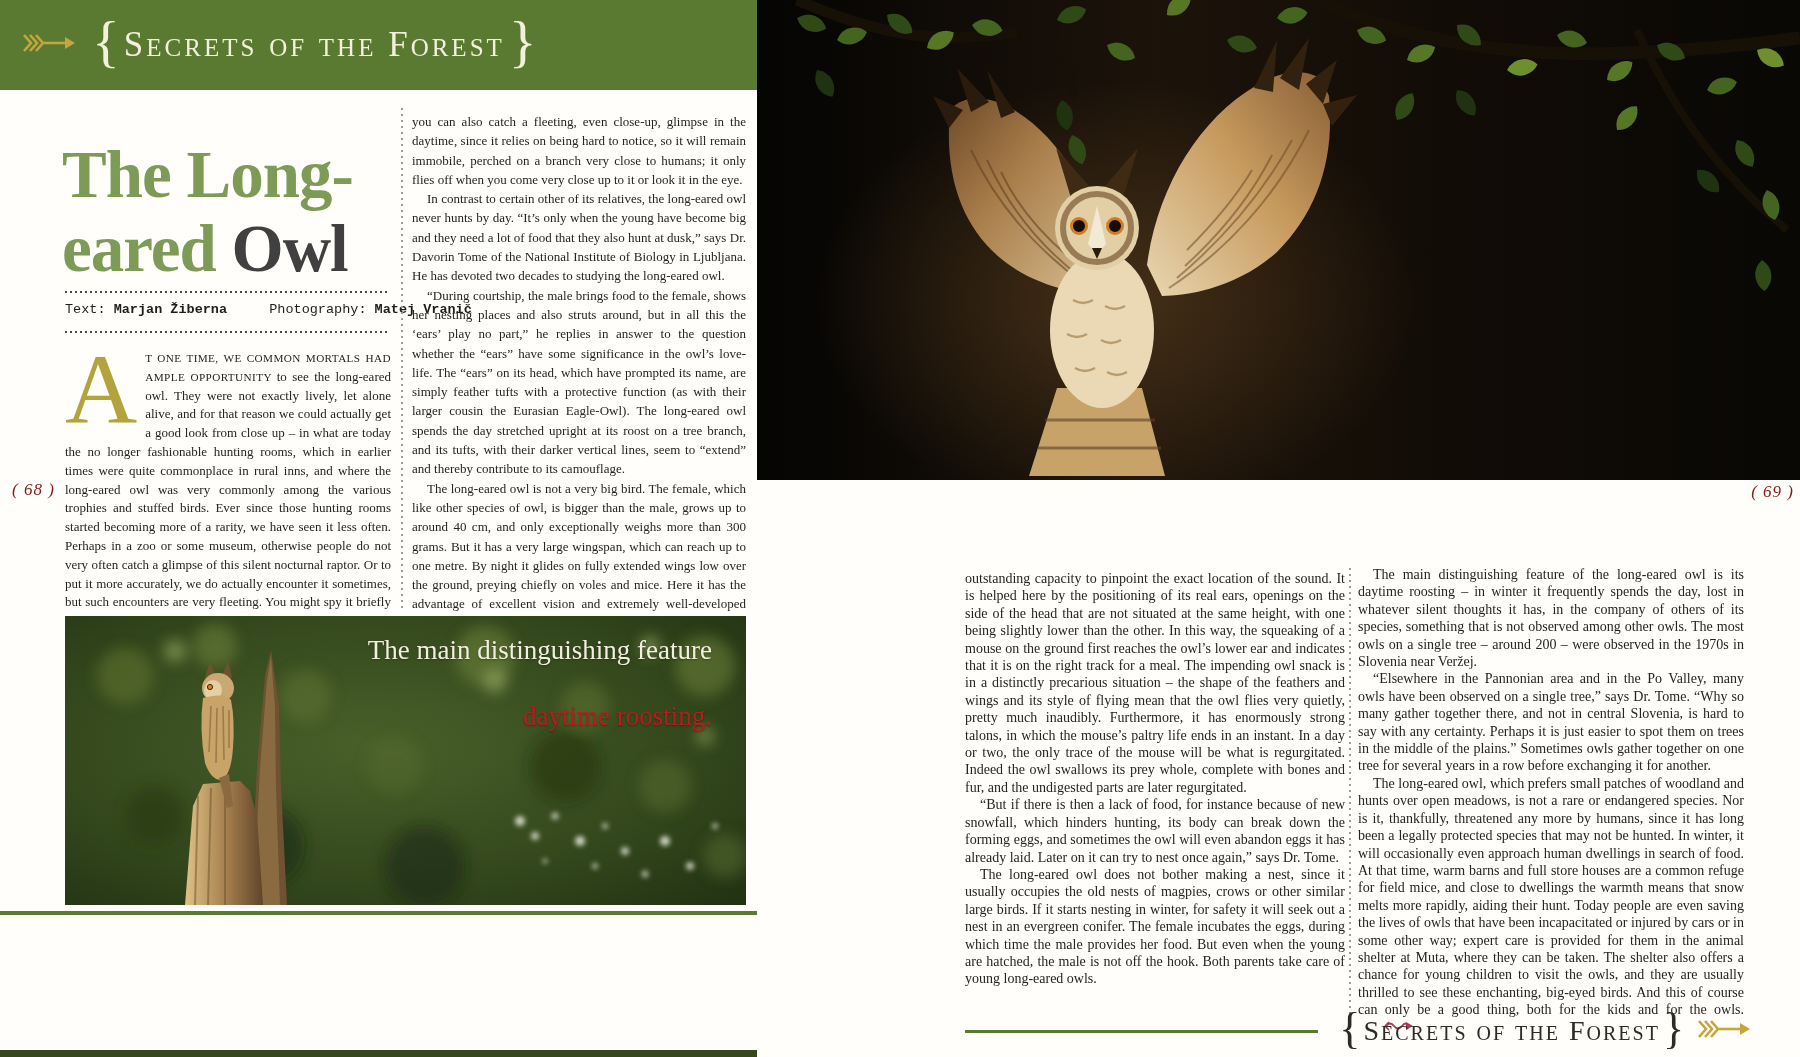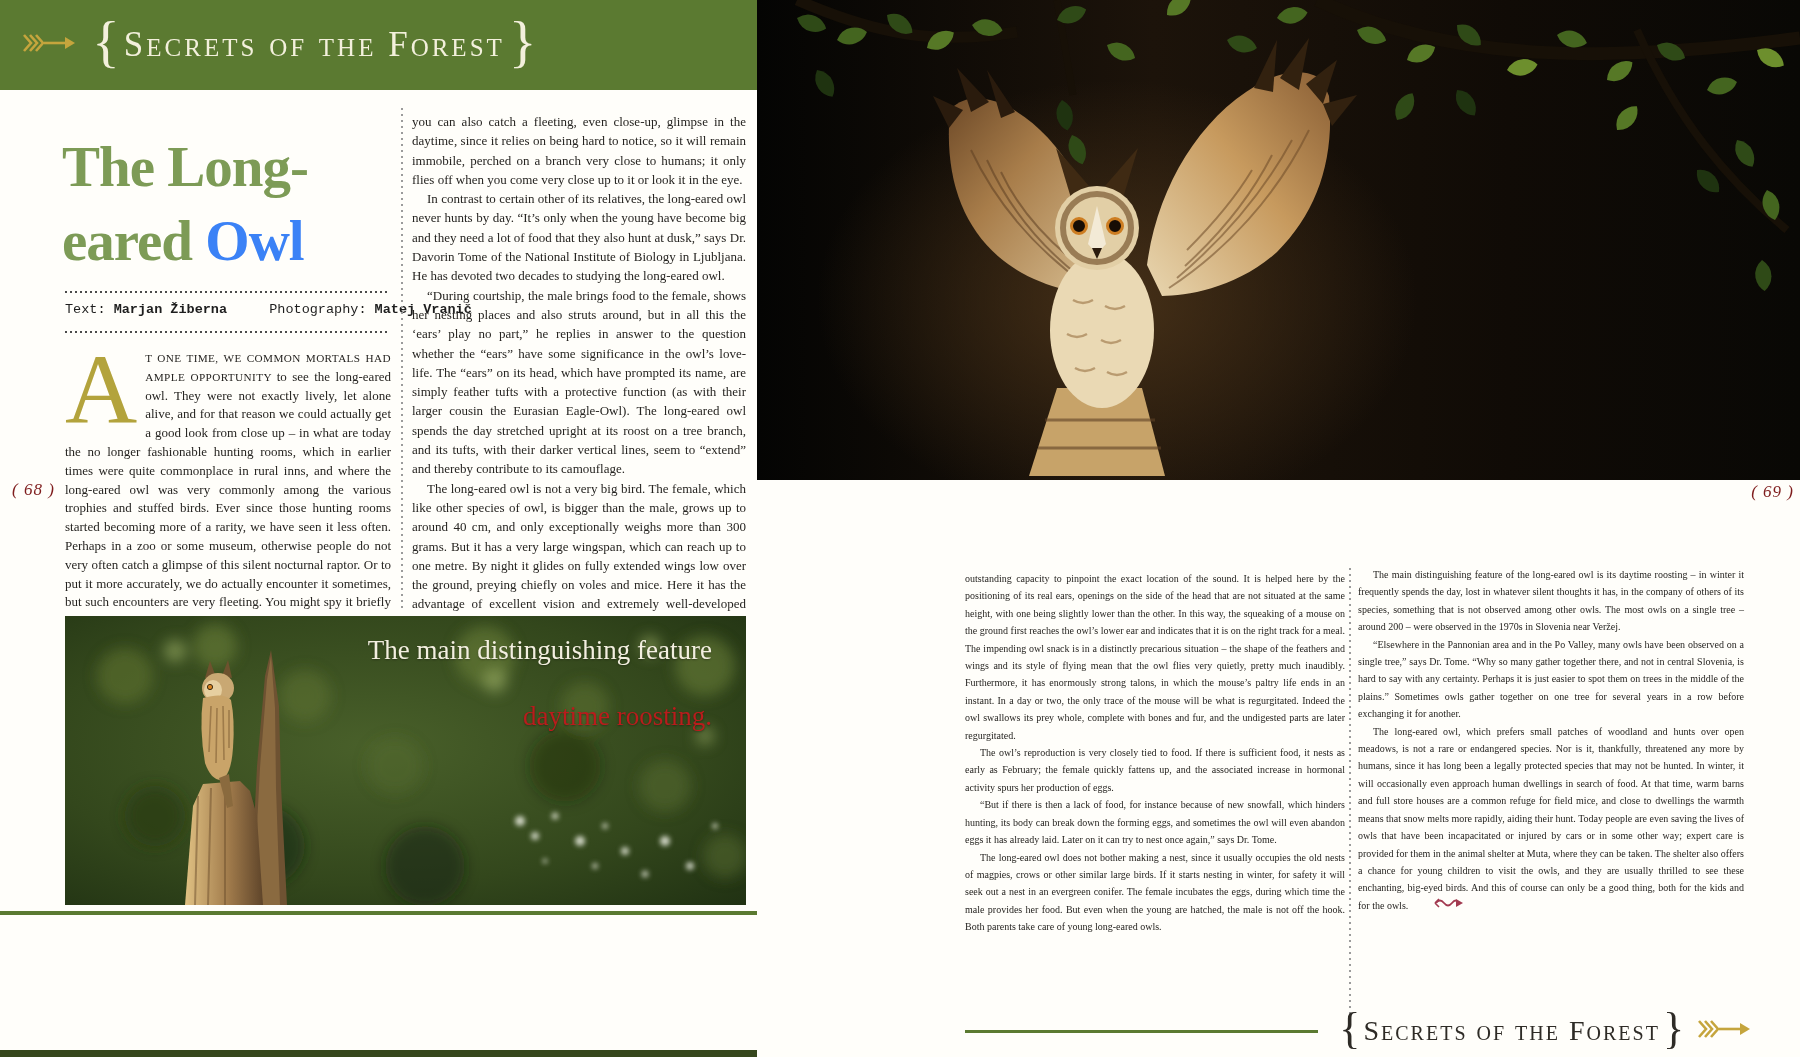--- a/index.html
+++ b/index.html
@@ -10,23 +10,23 @@
   .right-page{left:757px;width:1043px;}
 
   
   .banner{position:absolute;left:0;top:0;width:757px;height:90px;background:#5b7a31;
           display:flex;align-items:center;padding-left:22px;box-sizing:border-box;}
   .banner .brace{font-size:58px;line-height:0.9;color:#f3f0dc;font-weight:400;margin:0 4px;transform:translateY(-3px);}
   .banner-title{font-variant:small-caps;font-size:35px;letter-spacing:3px;color:#f3f0dc;}
   .arrow-icon{display:inline-block;margin-right:12px;}
 
   
-  .article-title{position:absolute;left:62px;top:92px;width:340px;line-height:74px;font-size:57px;letter-spacing:-1px;}
+  .article-title{position:absolute;left:62px;top:92px;width:340px;line-height:74px;font-size:67px;letter-spacing:-1px;}
   .t-light{color:#7d9b56;}
-  .t-dark{color:#3b82f6;}
+  .t-dark{color:#404040;}
   .dotted-rule{position:absolute;height:2px;
      background:repeating-linear-gradient(90deg,#4a4a4a 0 1.8px,transparent 1.8px 5px);}
   .rule-a{left:65px;top:291px;width:325px;}
   .rule-b{left:65px;top:331px;width:325px;}
   .byline{position:absolute;left:65px;top:302px;width:340px;font-family:Liberation Mono, monospace;
           font-size:13.5px;color:#1e1e1e;white-space:nowrap;}
   .byline b{font-weight:bold;}
   .byline .gap{display:inline-block;width:26px;}
 
   
@@ -35,21 +35,21 @@
   .bodycol p.ind{text-indent:15px;}
   .col1{left:65px;top:349px;width:326px;font-size:13px;line-height:18.8px;}
   .col2{left:412px;top:112px;width:334px;font-size:13px;line-height:19.3px;}
   .vsep{position:absolute;width:2px;
      background:repeating-linear-gradient(180deg,#9b9b9b 0 2px,transparent 2px 6px);}
   .vsep-left{left:401px;top:108px;height:500px;}
   .vsep-right{left:592px;top:568px;height:448px;}
   .dropcap{float:left;font-size:100px;line-height:74px;margin:4px 8px 0 0;color:#b3a33c;}
   .smallcaps{font-size:11.2px;letter-spacing:.4px;}
 
-  .rcol{font-size:10px;line-height:17.4px;}
+  .rcol{font-size:14px;line-height:17.4px;}
   .rcol1{left:208px;top:570px;width:380px;}
   .rcol2{left:601px;top:566px;width:386px;}
 
   
   .photo{position:absolute;overflow:hidden;}
   .left-photo{left:65px;top:616px;width:681px;height:289px;}
   .right-photo{left:0;top:0;width:1043px;height:480px;}
   .photo svg{display:block;}
   .overlay-quote{position:absolute;right:34px;top:18px;text-align:right;
       font-size:27px;line-height:33px;color:#f3efe0;text-shadow:0 1px 2px rgba(0,0,0,.35);}
@@ -330,21 +330,20 @@
           <circle cx="358" cy="226" r="7.5" fill="#170d05" stroke="#cd7d22" stroke-width="3"></circle>
           <path d="M335,248 L345,248 L340,259 Z" fill="#2a1a0c"></path>
         </g>
       </svg>
     </figure>
 
     <div class="page-num pn-right">( 69 )</div>
 
     <div class="bodycol rcol rcol1">
       <p>outstanding capacity to pinpoint the exact location of the sound. It is helped here by the positioning of its real ears, openings on the side of the head that are not situated at the same height, with one being slightly lower than the other. In this way, the squeaking of a mouse on the ground first reaches the owl’s lower ear and indicates that it is on the right track for a meal. The impending owl snack is in a distinctly precarious situation – the shape of the feathers and wings and its style of flying mean that the owl flies very quietly, pretty much inaudibly. Furthermore, it has enormously strong talons, in which the mouse’s paltry life ends in an instant. In a day or two, the only trace of the mouse will be what is regurgitated. Indeed the owl swallows its prey whole, complete with bones and fur, and the undigested parts are later regurgitated.</p>
-      <p class="ind">The owl’s reproduction is very closely tied to food. If there is sufficient food, it nests as early as February; the female quickly fattens up, and the associated increase in hormonal activity spurs her production of eggs.</p>
       <p class="ind">“But if there is then a lack of food, for instance because of new snowfall, which hinders hunting, its body can break down the forming eggs, and sometimes the owl will even abandon eggs it has already laid. Later on it can try to nest once again,” says Dr. Tome.</p>
       <p class="ind">The long-eared owl does not bother making a nest, since it usually occupies the old nests of magpies, crows or other similar large birds. If it starts nesting in winter, for safety it will seek out a nest in an evergreen conifer. The female incubates the eggs, during which time the male provides her food. But even when the young are hatched, the male is not off the hook. Both parents take care of young long-eared owls.</p>
     </div>
 
     <div class="vsep vsep-right"></div>
 
     <div class="bodycol rcol rcol2">
       <p class="ind">The main distinguishing feature of the long-eared owl is its daytime roosting – in winter it frequently spends the day, lost in whatever silent thoughts it has, in the company of others of its species, something that is not observed among other owls. The most owls on a single tree – around 200 – were observed in the 1970s in Slovenia near Veržej.</p>
       <p class="ind">“Elsewhere in the Pannonian area and in the Po Valley, many owls have been observed on a single tree,” says Dr. Tome. “Why so many gather together there, and not in central Slovenia, is hard to say with any certainty. Perhaps it is just easier to spot them on trees in the middle of the plains.” Sometimes owls gather together on one tree for several years in a row before exchanging it for another.</p>
       <p class="ind">

